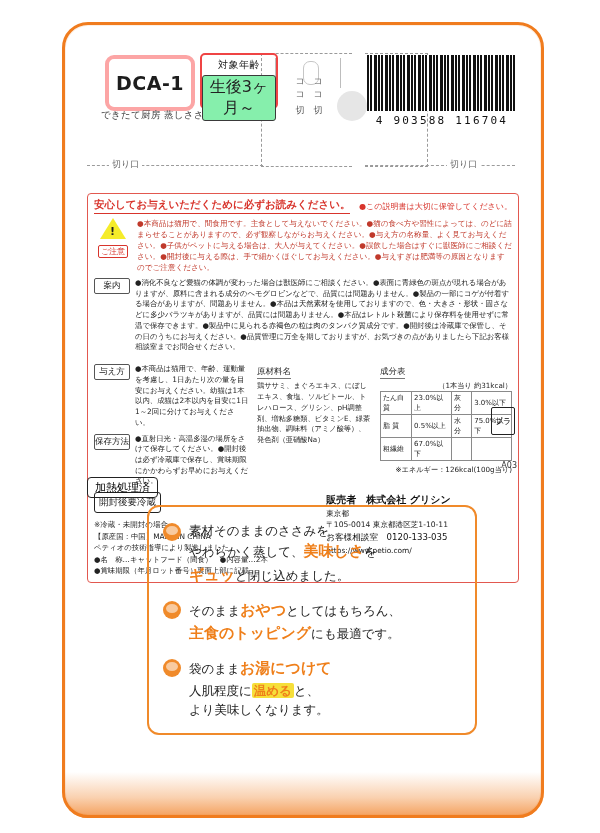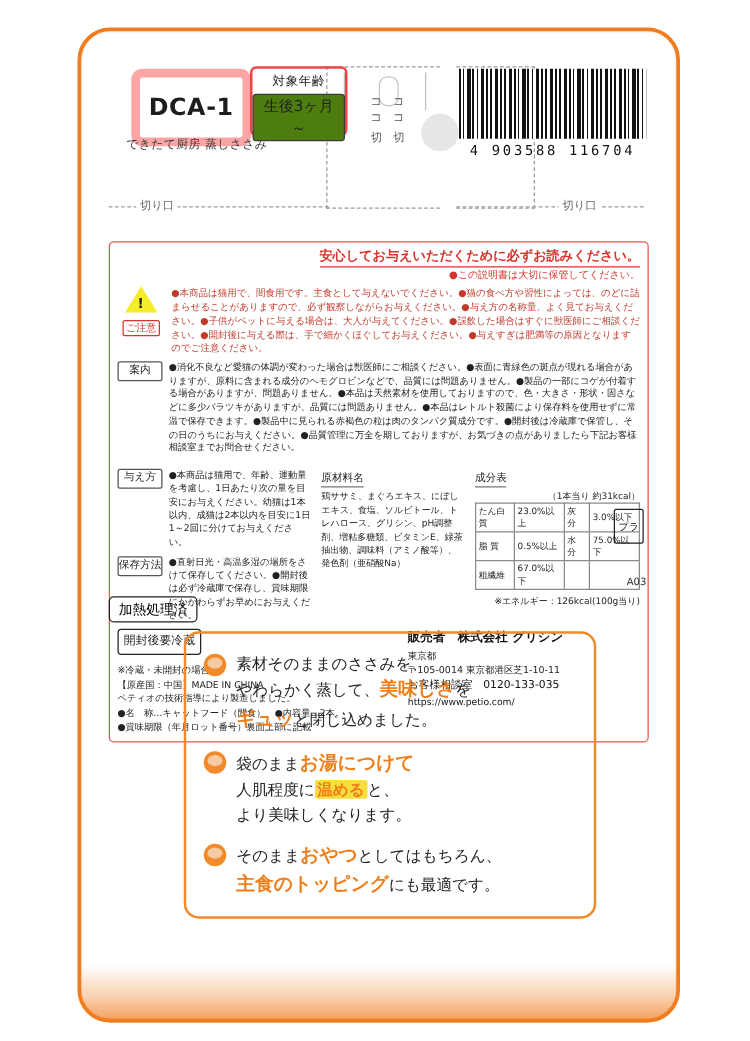--- a/index.html
+++ b/index.html
@@ -13,29 +13,29 @@
     content:"";position:absolute;left:-3px;right:-3px;bottom:-3px;height:46px;
     border-bottom-left-radius:26px;border-bottom-right-radius:26px;
     background:linear-gradient(to bottom,rgba(240,124,30,0) 0%,rgba(240,124,30,.35) 55%,rgba(240,124,30,.75) 100%);
     pointer-events:none;
   }
 
   
   .top{position:absolute;left:0;top:0;width:100%;height:160px;}
 
   .badge-dca{
-    position:absolute;left:40px;top:30px;width:82px;height:48px;border:7px solid #fca5a5;border-radius:9px;
+    position:absolute;left:40px;top:30px;width:82px;height:48px;border:4px solid #fca5a5;border-radius:9px;
     display:flex;align-items:center;justify-content:center;
   }
   .badge-dca span{font-size:19px;font-weight:bold;letter-spacing:.5px;color:#1d1d1d;}
   .dca-sub{position:absolute;left:36px;top:84px;font-size:9.5px;color:#3a3a3a;letter-spacing:.3px;}
 
   .age-box{position:absolute;left:135px;top:28px;width:74px;height:52px;border:2px solid #ef4444;border-radius:5px;text-align:center;}
   .age-box .ttl{font-size:10px;color:#222;margin-top:3px;letter-spacing:.5px;}
-  .age-box .val{display:inline-block;margin-top:3px;font-size:12px;color:#222;border:1.5px solid #3a3a3a;border-radius:3px;padding:1px 4px;background:#4d7c0f;}
+  .age-box .val{display:inline-block;margin-top:3px;font-size:16px;color:#222;border:1.5px solid #3a3a3a;border-radius:3px;padding:1px 4px;background:#86efac;}
 
   .vert{position:absolute;font-size:9px;color:#555;writing-mode:vertical-rl;letter-spacing:2px;}
   .v1{left:228px;top:48px;}
   .v2{left:246px;top:48px;}
 
   .cut-line{position:absolute;top:100px;height:0;border-top:1px dashed #9b9b9b;}
   .cut-l{left:22px;width:176px;top:140px;}
   .cut-r{left:300px;width:150px;top:140px;}
   .cut-label{position:absolute;font-size:9px;color:#666;top:133px;}
   .cut-label.l{left:44px;background:#fff;padding:0 3px;}
@@ -52,21 +52,21 @@
   .db2{left:300px;top:28px;width:62px;height:112px;border-left:none;}
 
   
   .barcode{position:absolute;right:24px;top:30px;width:150px;}
   .bars{height:56px;width:100%;
     background-image:repeating-linear-gradient(to right,#111 0,#111 1.6px,#fff 1.6px,#fff 3.4px,#111 3.4px,#111 4.6px,#fff 4.6px,#fff 7px,#111 7px,#111 9.6px,#fff 9.6px,#fff 11px);}
   .bc-num{margin-top:3px;font-size:11px;letter-spacing:2.2px;text-align:center;color:#111;font-family:"DejaVu Sans Mono","Liberation Mono",monospace;}
 
   
   .panel{position:absolute;left:22px;top:168px;width:432px;border:1.4px solid #e2584f;border-radius:4px;padding:4px 6px 6px 6px;box-sizing:border-box;}
-  .panel-head{display:flex;justify-content:space-between;align-items:flex-end;flex-direction:column;}
+  .panel-head{display:flex;justify-content:space-between;align-items:center;}
   .p-title{font-size:10.5px;color:#d8342c;font-weight:bold;border-bottom:1.2px solid #d8342c;padding-bottom:1px;}
   .p-note{font-size:8px;color:#d8342c;}
 
   .warn-row{display:flex;margin-top:4px;gap:5px;}
   .warn-mark{flex:0 0 38px;text-align:center;}
   .tri{width:0;height:0;border-left:13px solid transparent;border-right:13px solid transparent;border-bottom:21px solid #f5ec2a;margin:0 auto;position:relative;}
   .tri:after{content:"!";position:absolute;left:-3px;top:7px;font-size:11px;font-weight:bold;color:#222;}
   .warn-mark .lbl{font-size:8px;color:#d8342c;border:1px solid #d8342c;border-radius:2px;padding:0 2px;display:inline-block;margin-top:1px;}
   .warn-text{flex:1;font-size:7.6px;line-height:1.45;color:#c0392b;}
 
@@ -245,29 +245,29 @@
       <div class="ftxt">
         <div><span>素材そのままのささみを、</span></div>
         <div><span>やわらかく蒸して、</span><span class="or-big">美味しさ</span><span>を</span></div>
         <div><span class="or-big">ギュッ</span><span>と閉じ込めました。</span></div>
       </div>
     </div>
 
     <div class="feat">
       <div class="paw"></div>
       <div class="ftxt">
+        <div><span>そのまま</span><span class="or-big">おやつ</span><span>としてはもちろん、</span></div>
+        <div><span class="or-big">主食のトッピング</span><span>にも最適です。</span></div>
+      </div>
+    </div>
+
+    <div class="feat">
+      <div class="paw"></div>
+      <div class="ftxt">
         <div><span>袋のまま</span><span class="or-big">お湯につけて</span></div>
         <div><span>人肌程度に</span><span class="hl or">温める</span><span>と、</span></div>
         <div><span>より美味しくなります。</span></div>
       </div>
     </div>
 
-    <div class="feat">
-      <div class="paw"></div>
-      <div class="ftxt">
-        <div><span>そのまま</span><span class="or-big">おやつ</span><span>としてはもちろん、</span></div>
-        <div><span class="or-big">主食のトッピング</span><span>にも最適です。</span></div>
-      </div>
-    </div>
-
   </div>
 
 </div>
 
 </body></html>

